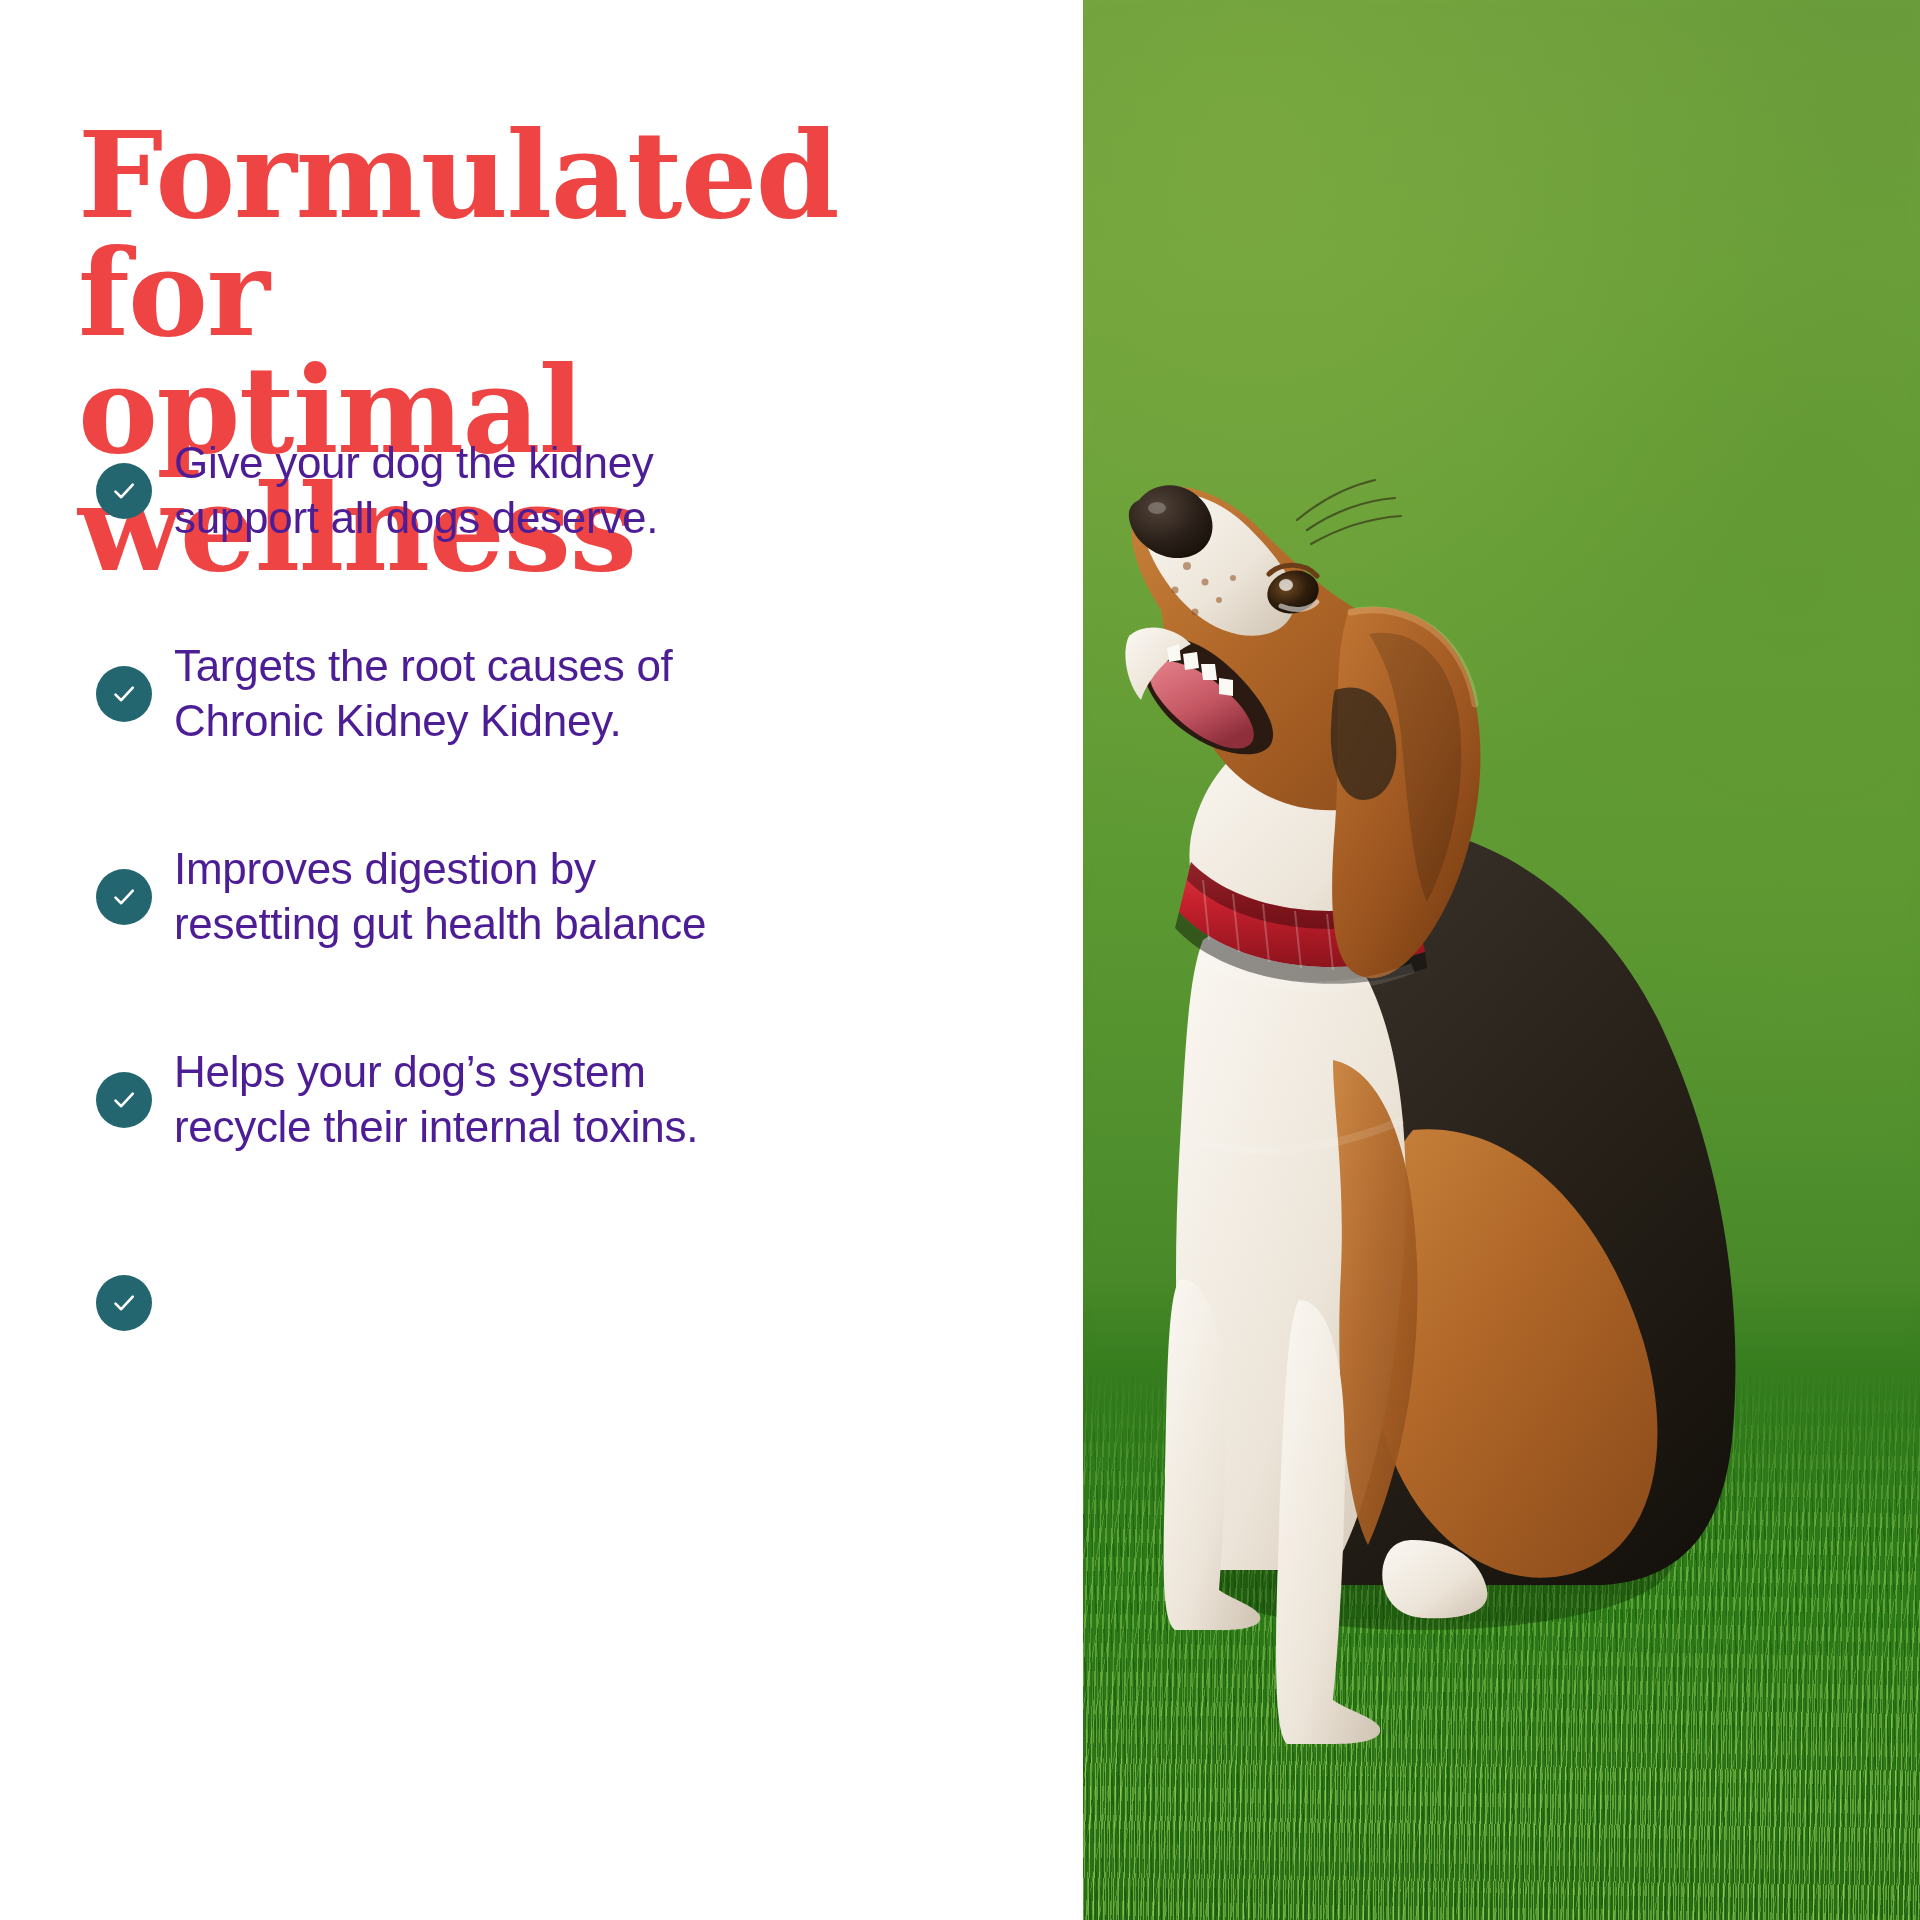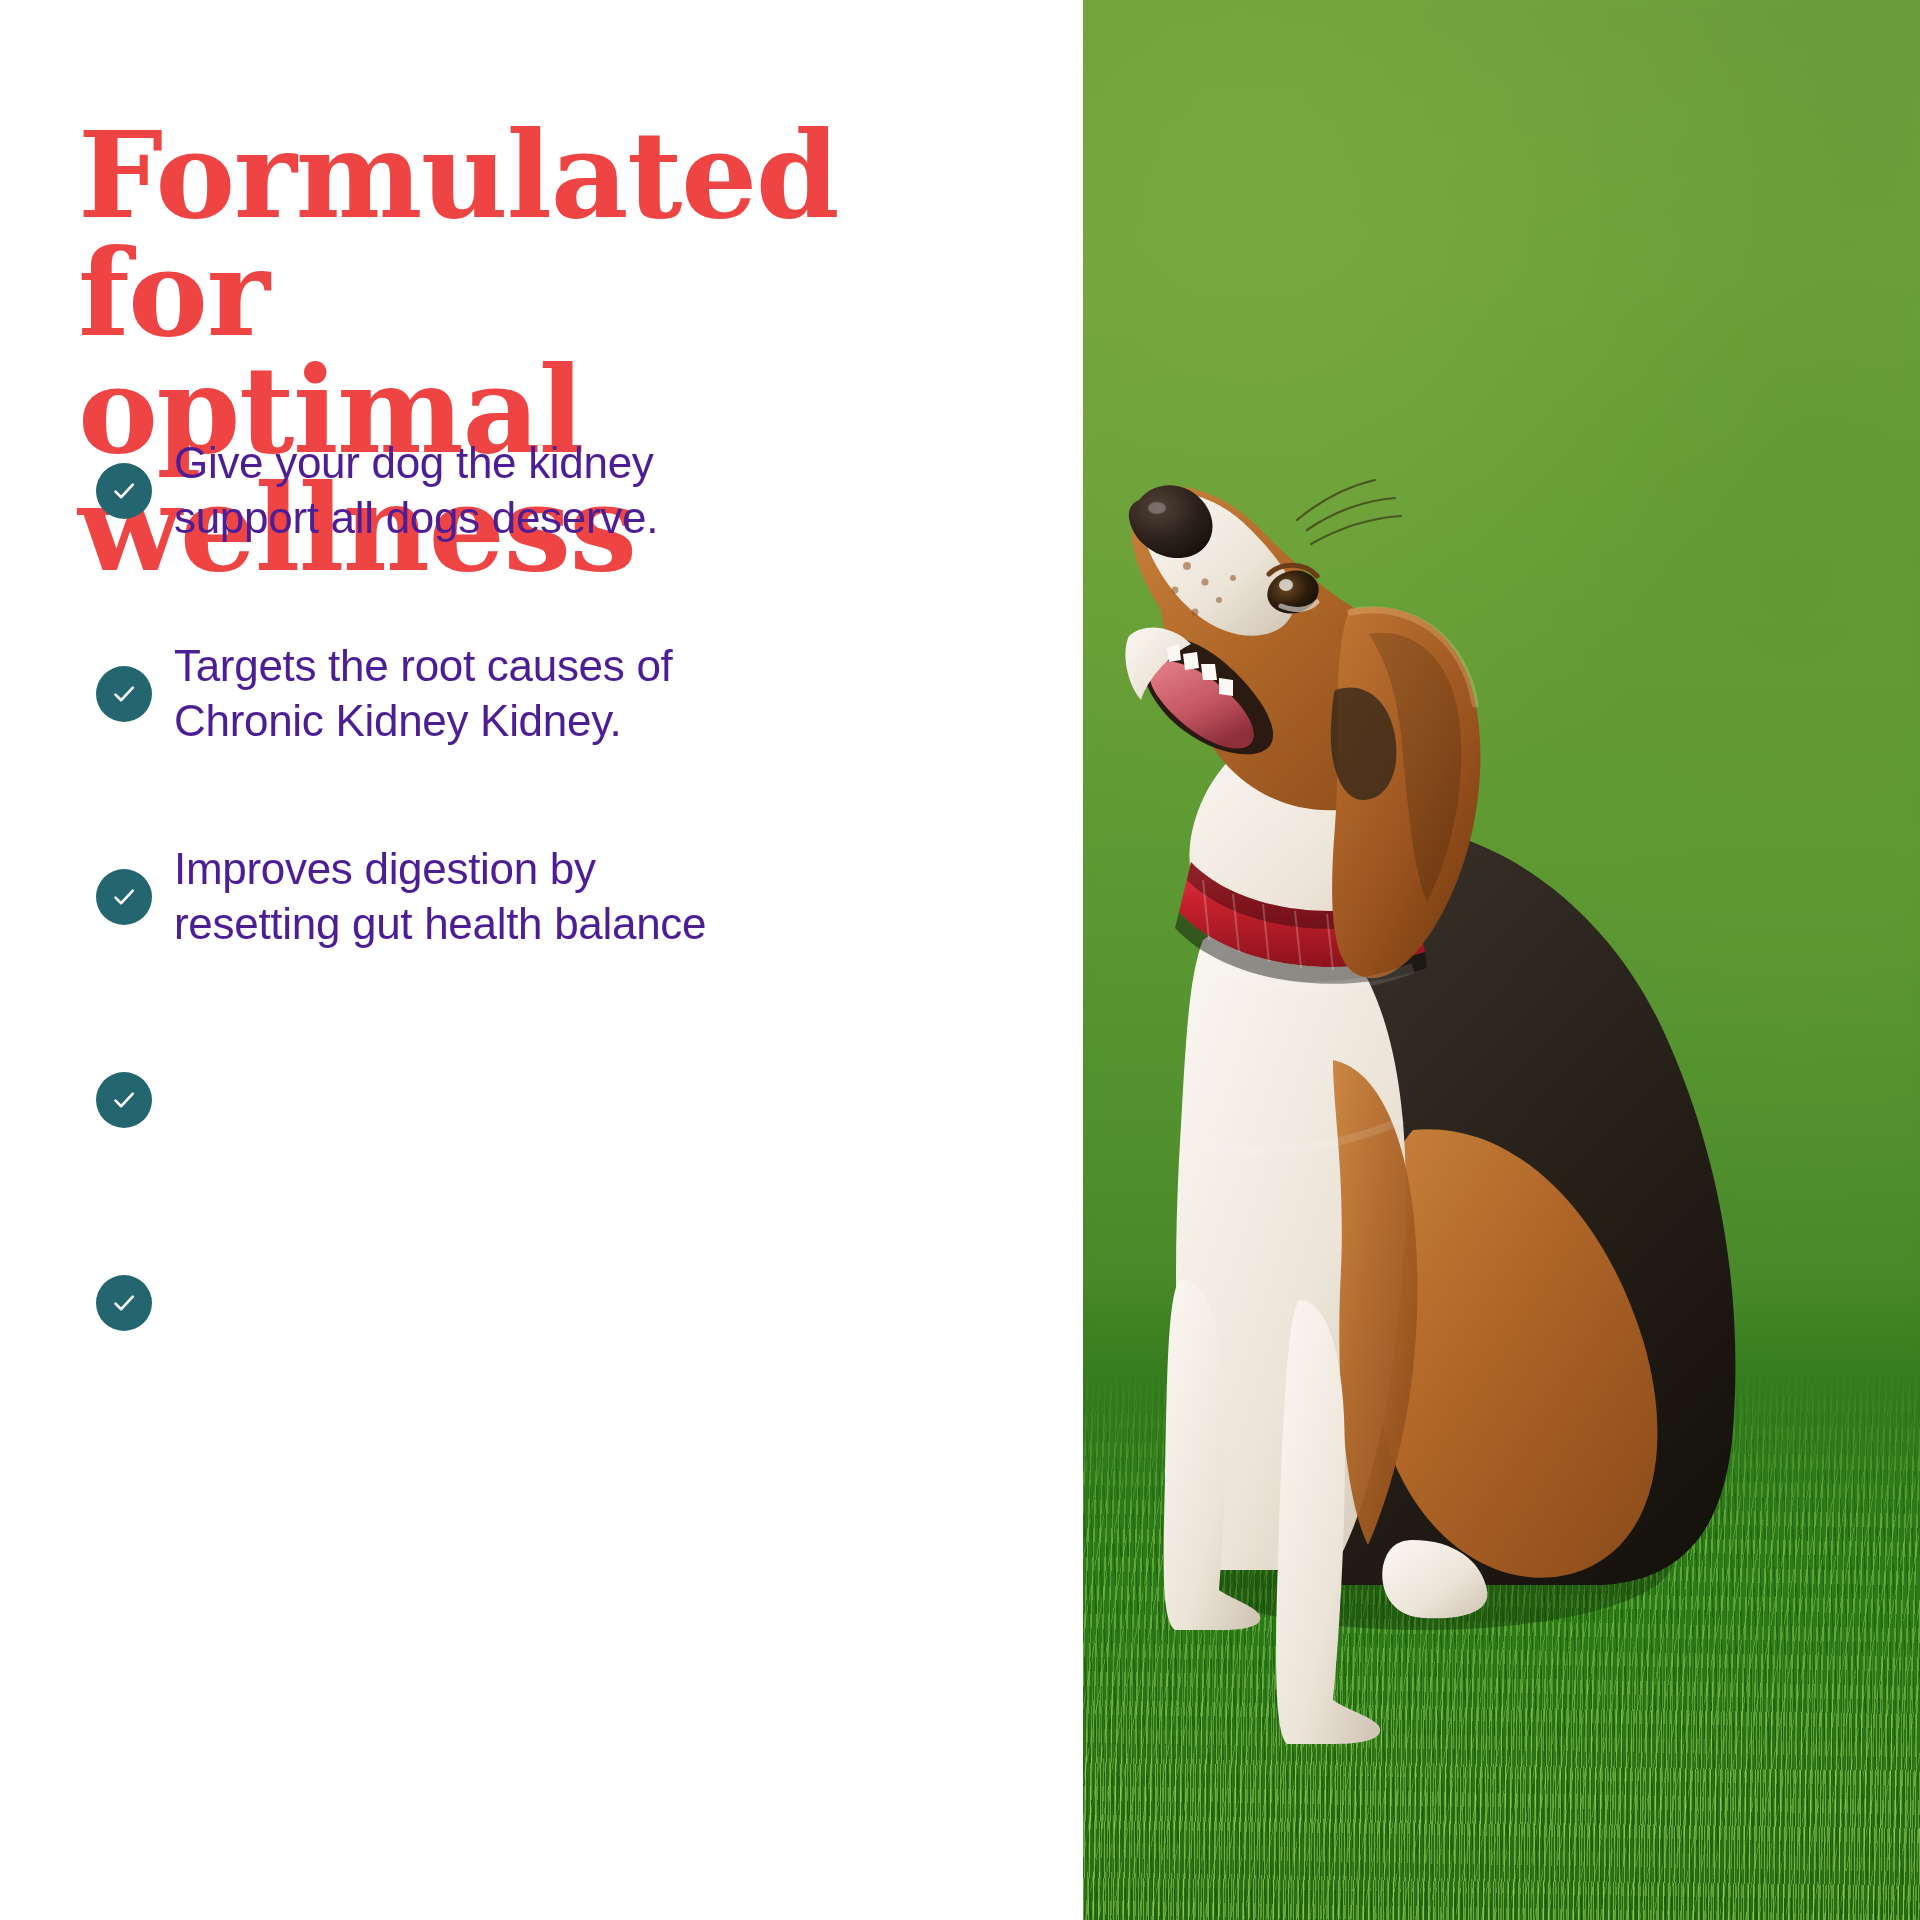--- a/index.html
+++ b/index.html
@@ -216,20 +216,22 @@
         <span class="benefit-text">Improves digestion by
 resetting gut health balance</span>
       </li>
 
       <li class="benefit-item">
         <span class="check-badge">
           <svg width="34" height="34" viewBox="0 0 34 34" aria-hidden="true">
             <path d="M8.5 17.6 L14.2 23.2 L25.8 10.6" fill="none" stroke="#ffffff" stroke-width="2.6" stroke-linecap="round" stroke-linejoin="round"></path>
           </svg>
         </span>
+        <span class="benefit-text">Helps your dog’s system
+recycle their internal toxins.</span>
       </li>
 
       <li class="benefit-item">
         <span class="check-badge">
           <svg width="34" height="34" viewBox="0 0 34 34" aria-hidden="true">
             <path d="M8.5 17.6 L14.2 23.2 L25.8 10.6" fill="none" stroke="#ffffff" stroke-width="2.6" stroke-linecap="round" stroke-linejoin="round"></path>
           </svg>
         </span>
       </li>
 

